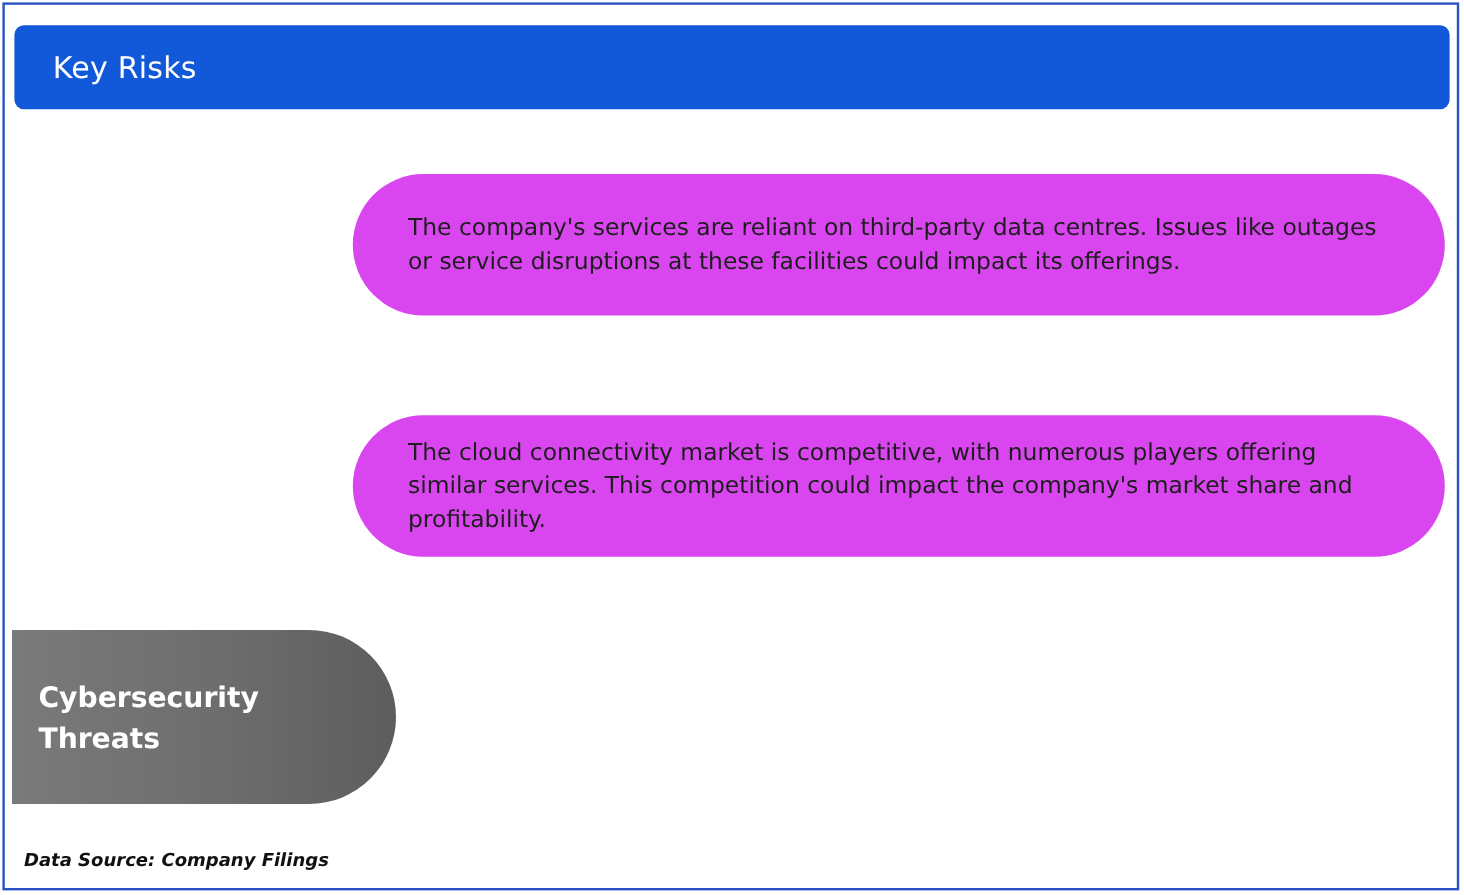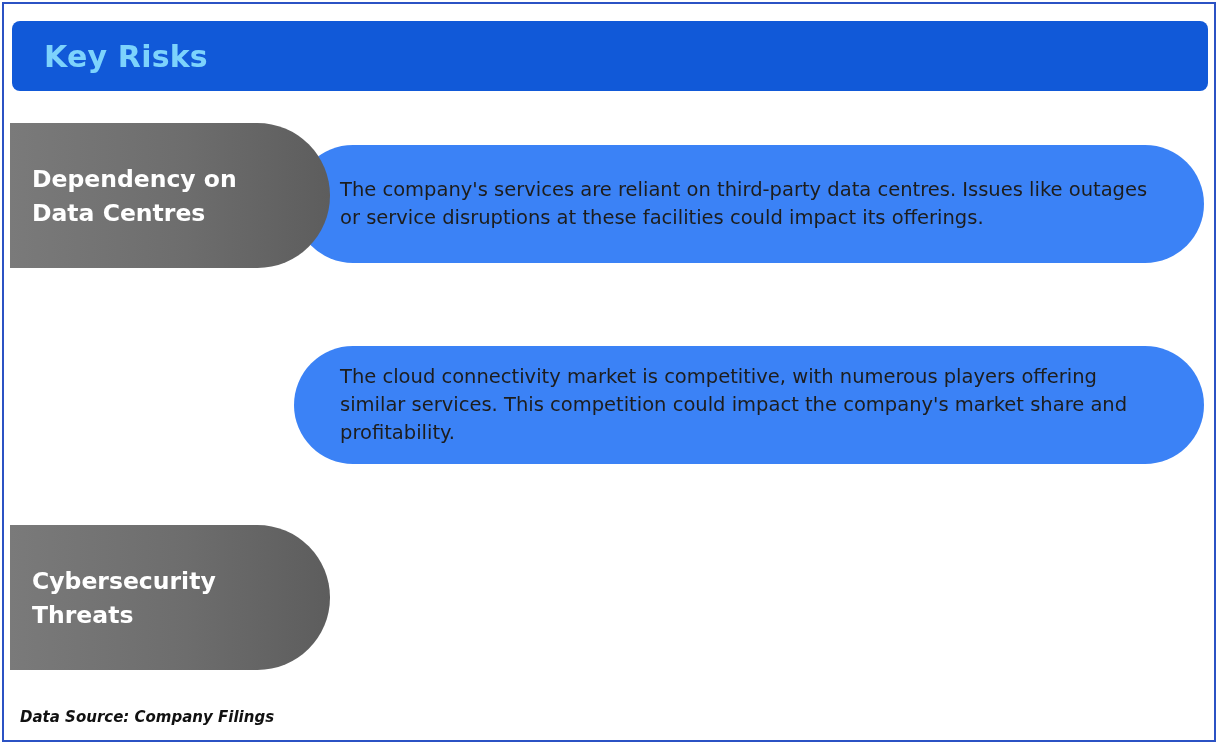--- a/index.html
+++ b/index.html
@@ -30,23 +30,23 @@
     left: 8px;
     top: 17px;
     width: 1196px;
     height: 70px;
     background: #1159d8;
     border-radius: 8px;
     display: flex;
     align-items: center;
   }
   .header-title {
-    color: #7dd3fc;
-    font-size: 30px;
-    font-weight: bold;
+    color: #ffffff;
+    font-size: 25px;
+    font-weight: normal;
     letter-spacing: 0.2px;
     margin-left: 32px;
   }
 
   .rows {
     position: absolute;
     left: 0;
     top: 119px;
     width: 1214px;
   }
@@ -56,21 +56,21 @@
     height: 145px;
     margin-bottom: 56px;
   }
 
   .row-body {
     position: absolute;
     left: 290px;
     top: 22px;
     width: 910px;
     height: 118px;
-    background: #3b82f6;
+    background: #d946ef;
     border-radius: 59px;
     display: flex;
     align-items: center;
     box-sizing: border-box;
     padding: 0 42px 0 46px;
   }
   .row-body-text {
     font-size: 19.5px;
     line-height: 28px;
     color: #1d1d1d;
@@ -115,23 +115,20 @@
   <div class="header">
     <div class="header-title">Key Risks</div>
   </div>
 
   <div class="rows">
 
     <div class="row">
       <div class="row-body">
         <div class="row-body-text">The company's services are reliant on third-party data centres. Issues like outages or service disruptions at these facilities could impact its offerings.</div>
       </div>
-      <div class="row-label">
-        <div class="row-label-text">Dependency on<br>Data Centres</div>
-      </div>
     </div>
 
     <div class="row">
       <div class="row-body">
         <div class="row-body-text">The cloud connectivity market is competitive, with numerous players offering similar services. This competition could impact the company's market share and profitability.</div>
       </div>
     </div>
 
     <div class="row">
       <div class="row-label">

